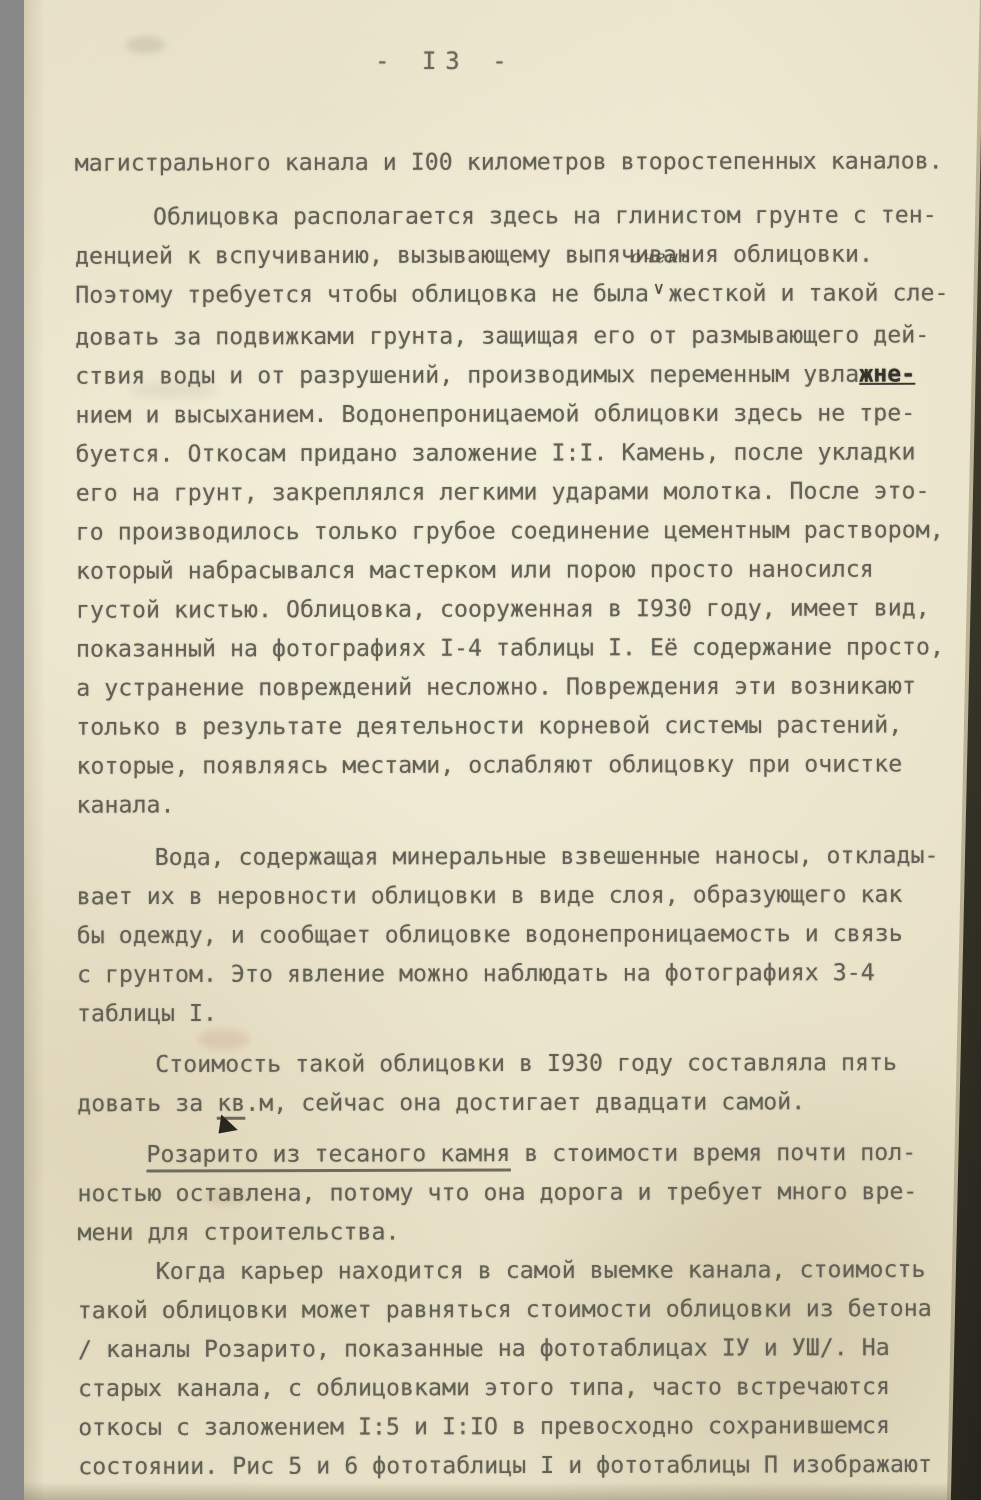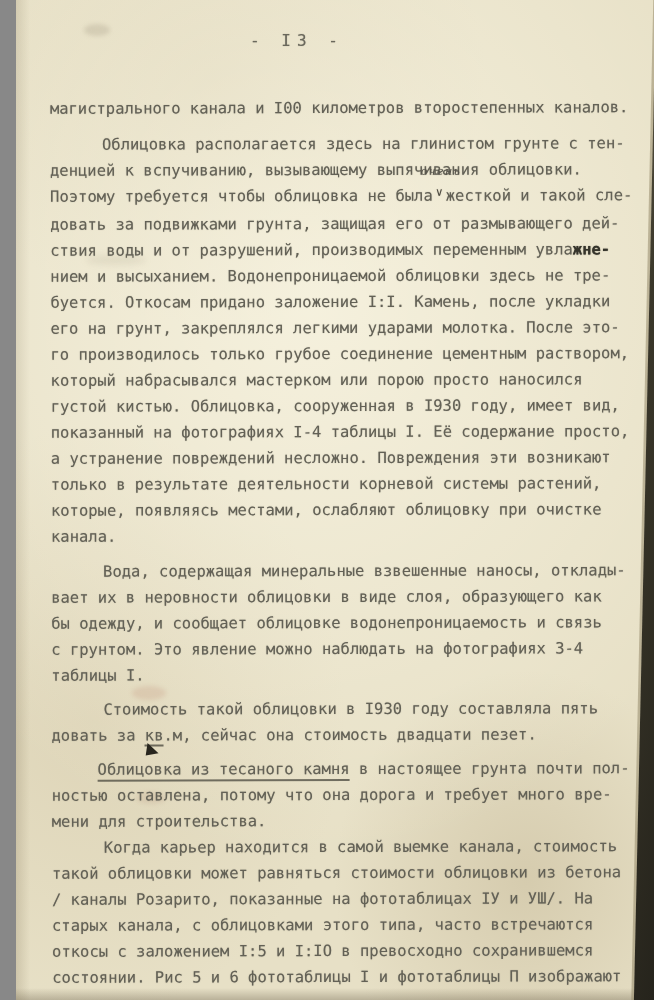--- a/index.html
+++ b/index.html
@@ -55,21 +55,21 @@
 
   
   .caret-anchor{position:relative;display:inline-block;width:13px;text-align:center;}
   .caret-glyph{font-size:11px;color:#4d4a40;position:relative;top:-5px;font-family:"DejaVu Serif",serif;}
   .hand{
     position:absolute;bottom:26px;left:-12px;
     font-family:"DejaVu Serif",serif;font-style:italic;
     font-size:11px;letter-spacing:1.5px;color:#55524a;white-space:nowrap;
   }
   
-  .dark{color:#35342b;font-weight:bold;text-shadow:0 0 1px rgba(40,38,30,.8);}
+  .dark{color:#35342b;font-weight:bold;text-shadow:0 0 1px rgba(40,38,30,.8);text-decoration:underline;}
   
   .u-head{border-bottom:2px solid rgba(90,88,76,.85);padding-bottom:1px;}
   
   .blot-anchor{position:relative;border-bottom:2px solid rgba(80,78,66,.8);}
   .blot-anchor::after{
     content:"";position:absolute;left:0px;top:16px;
     border-left:4px solid transparent;border-right:9px solid transparent;
     border-bottom:12px solid #28261e;
     transform:rotate(-10deg);
   }
@@ -115,25 +115,25 @@
     <p class="mt9">
       <span class="ln ind">Вода, содержащая минеральные взвешенные наносы, отклады-</span>
       <span class="ln">вает их в неровности облицовки в виде слоя, образующего как</span>
       <span class="ln">бы одежду, и сообщает облицовке водонепроницаемость и связь</span>
       <span class="ln">с грунтом. Это явление можно наблюдать на фотографиях 3-4</span>
       <span class="ln">таблицы I.</span>
     </p>
 
     <p class="mt8">
       <span class="ln ind">Стоимость такой облицовки в I930 году составляла пять</span>
-      <span class="ln"><span>довать за </span><span class="blot-anchor">кв</span><span>.м, сейчас она стоимость двадцати пезет.</span></span>
+      <span class="ln"><span>довать за </span><span class="blot-anchor">кв</span><span>.м, сейчас она достигает двадцати самой.</span></span>
     </p>
 
     <p class="mt8">
-      <span class="ln ind2"><span class="u-head">Облицовка из тесаного камня</span><span> в настоящее грунта почти пол-</span></span>
+      <span class="ln ind2"><span class="u-head">Розарито из тесаного камня</span><span> в стоимости время почти пол-</span></span>
       <span class="ln">ностью оставлена, потому что она дорога и требует много вре-</span>
       <span class="ln">мени для строительства.</span>
     </p>
 
     <p>
       <span class="ln ind">Когда карьер находится в самой выемке канала, стоимость</span>
       <span class="ln">такой облицовки может равняться стоимости облицовки из бетона</span>
       <span class="ln">/ каналы Розарито, показанные на фототаблицах IУ и УШ/. На</span>
       <span class="ln">старых канала, с облицовками этого типа, часто встречаются</span>
       <span class="ln">откосы с заложением I:5 и I:IO в превосходно сохранившемся</span>

